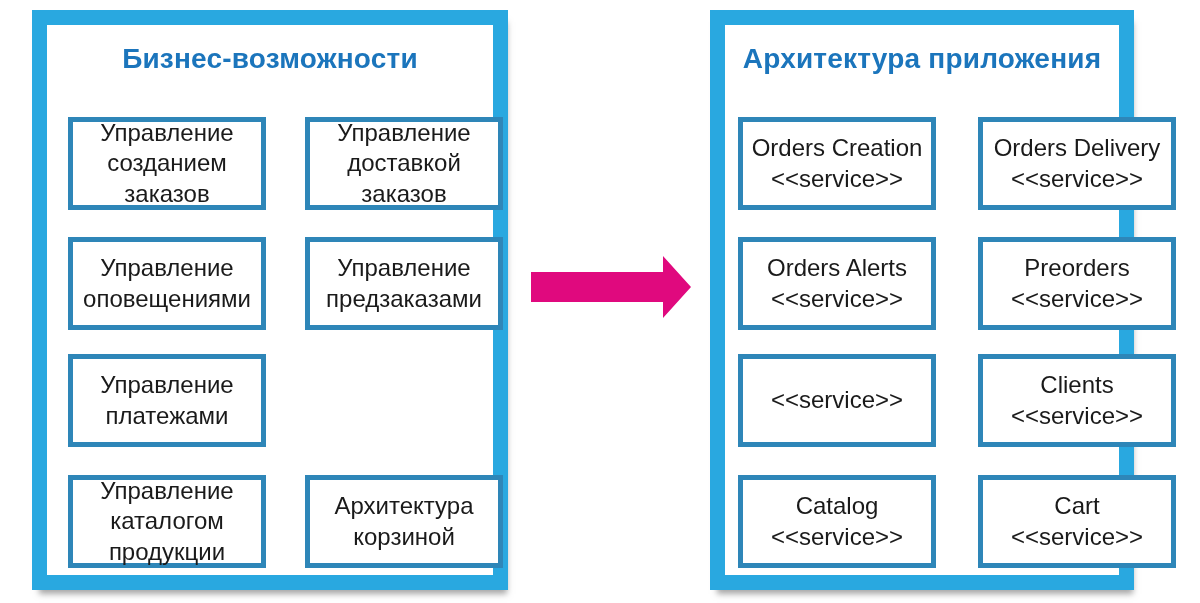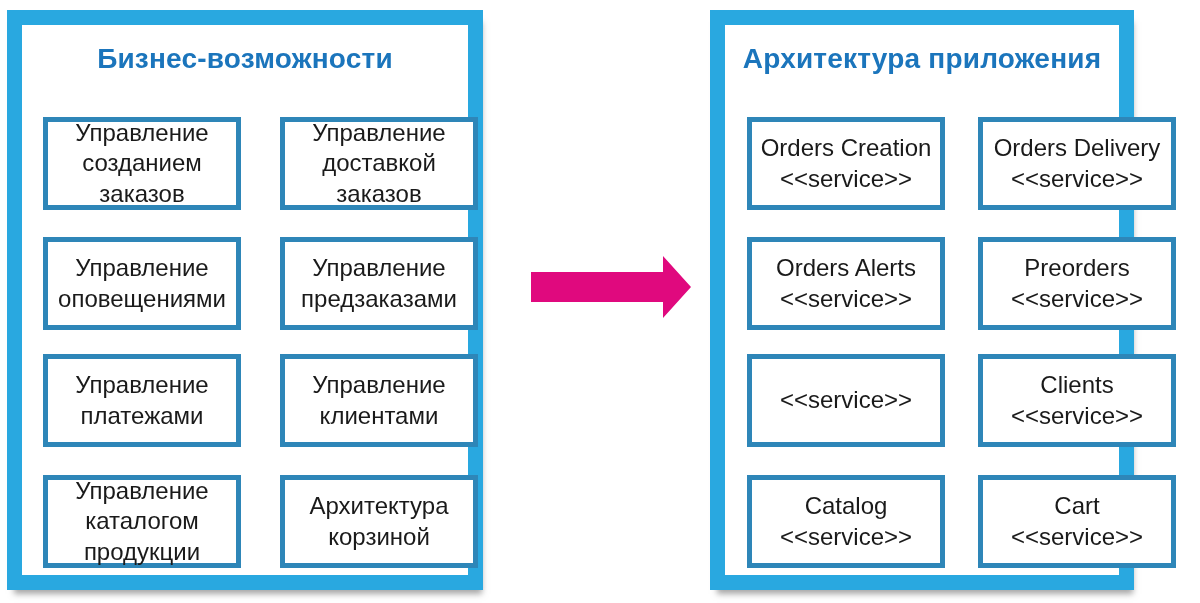--- a/index.html
+++ b/index.html
@@ -11,21 +11,21 @@
   .canvas { position: absolute; inset: 0; width: 1200px; height: 603px; background: #ffffff; }
 
   .panel {
     position: absolute;
     top: 10px;
     height: 580px;
     background: #ffffff;
     border: 15px solid #29A8E0;
     box-shadow: 3px 8px 6px -4px rgba(120,120,120,0.65);
   }
-  .panel.left  { left: 7px;  width: 476px; }
+  .panel.left  { left: 32px;  width: 476px; }
   .panel.right { left: 710px; width: 424px; }
 
   .panel-title {
     position: absolute;
     left: 0; right: 0;
     top: 18px;
     text-align: center;
     font-size: 28px;
     font-weight: bold;
     color: #1B75BC;
@@ -44,21 +44,21 @@
     font-size: 24px;
     line-height: 1.26;
     color: #1A1A1A;
     width: 198px;
     height: 93px;
     overflow: visible;
   }
   
   .panel.left  .c1 { left: 21px; align-items: center; }
   .panel.left  .c2 { left: 234px; margin-left: 24px; }
-  .panel.right .c1 { left: 22px; align-items: center; }
+  .panel.right .c1 { left: 13px; align-items: center; }
   .panel.right .c2 { left: 253px; }
   .r1 { top: 92px; }
   .r2 { top: 212px; }
   .r3 { top: 329px; }
   .r4 { top: 450px; }
 
   .service-name, .service-stereotype { display: block; white-space: nowrap; }
 
   .arrow-wrap {
     position: absolute;
@@ -83,23 +83,20 @@
       <span>Управление доставкой заказов</span>
     </div>
     <div class="dbox c1 r2">
       <span>Управление оповещениями</span>
     </div>
     <div class="dbox c2 r2">
       <span>Управление предзаказами</span>
     </div>
     <div class="dbox c1 r3">
       <span>Управление платежами</span>
-    </div>
-    <div class="dbox c2 r3">
-      <span>Управление клиентами</span>
     </div>
     <div class="dbox c1 r4">
       <span>Управление каталогом продукции</span>
     </div>
     <div class="dbox c2 r4">
       <span>Архитектура корзиной</span>
     </div>
   </div>
 
   <div class="arrow-wrap">

